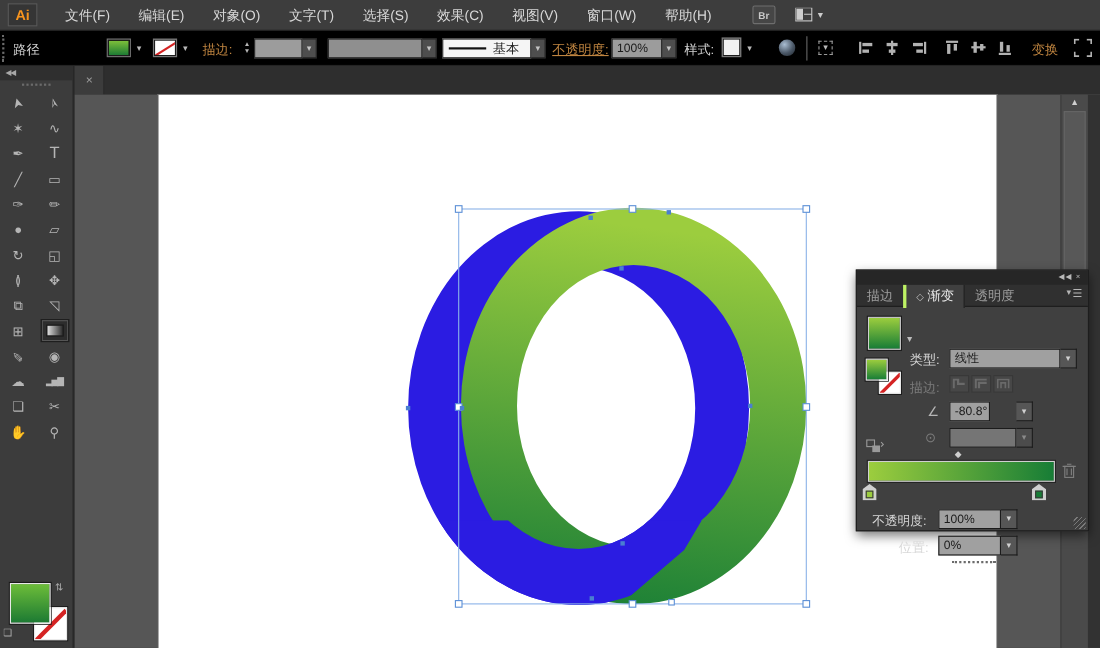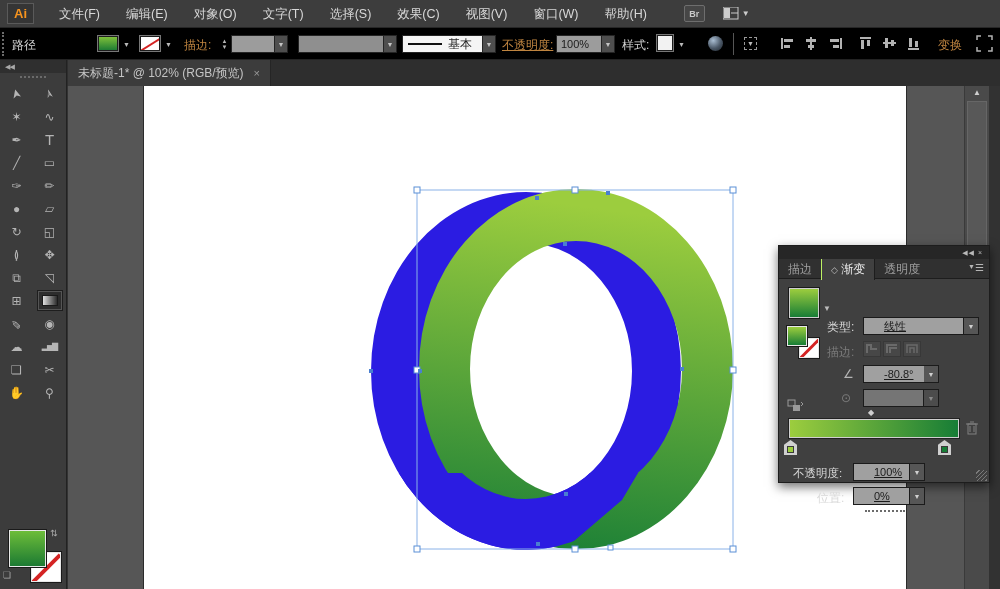--- a/index.html
+++ b/index.html
@@ -103,40 +103,40 @@
   #win-edge { position:absolute; left:921px; top:0; width:11px; height:503px; background:#323232; }
 
   
   #panel { position:absolute; left:778px; top:245px; width:212px; height:238px; background:#404040;
     border:1px solid #1d1d1d; box-shadow:0 4px 10px rgba(0,0,0,.55); z-index:10; }
   #p-head { height:13px; background:#262626; color:#b9b9b9; font-size:7px; line-height:13px;
     text-align:right; padding-right:6px; letter-spacing:1px; }
   #p-tabs { height:20px; background:#303030; display:flex; align-items:center;
     border-bottom:1px solid #1d1d1d; font-size:12px; position:relative; }
   .p-tab { padding:0 9px; line-height:20px; color:#9e9e9e; }
-  .p-tab.active { background:#404040; color:#ececec; border-left:1px solid #bef264;
+  .p-tab.active { background:#404040; color:#ececec; border-left:3px solid #bef264;
     border-right:1px solid #1d1d1d; margin-bottom:-1px; }
   .p-tab.active .dia { font-size:9px; color:#bbb; }
   #p-menu { position:absolute; right:5px; top:3px; color:#b5b5b5; font-size:10px; }
   #p-menu .c { font-size:7px; vertical-align:2px; }
   #p-body { position:relative; height:204px; font-size:12px; color:#d8d8d8; }
   #g-swatch { left:10px; top:9px; width:30px; height:30px;
     background:linear-gradient(180deg,#9ccd3e,#177d36);
     border:1px solid #cfcfcf; box-shadow:0 0 0 1px #1a1a1a; }
   #g-swatch-arrow { left:44px; top:25px; color:#bbb; font-size:8px; }
   #p-fill-proxy { left:8px; top:47px; width:20px; height:20px;
     background:linear-gradient(180deg,#9ccd3e,#177d36);
     border:1px solid #e8e8e8; box-shadow:0 0 0 1px #1a1a1a; z-index:2; }
   #p-stroke-proxy { left:20px; top:59px; width:20px; height:20px; background:#fff;
     border:1px solid #e8e8e8; box-shadow:0 0 0 1px #1a1a1a; overflow:hidden; }
   #p-stroke-proxy::after { content:""; position:absolute; left:-5px; right:-5px; top:50%;
     height:3px; background:#d42323; transform:rotate(-45deg); }
   .p-label { position:absolute; }
   .p-box { position:absolute; height:18px; background:#a0a0a0; border:1px solid #1b1b1b;
-    color:#1b1b1b; font-size:11px; line-height:16px; padding-left:20px;text-decoration:underline; }
+    color:#1b1b1b; font-size:11px; line-height:16px; padding-left:4px; }
   .p-dd { position:absolute; width:15px; height:18px; background:#565656; border:1px solid #1b1b1b;
     border-left:none; color:#d0d0d0; font-size:7px; text-align:center; line-height:17px; }
   .disabled-box { background:#757575 !important; }
   .disabled-dd { background:#4c4c4c !important; color:#8a8a8a !important; }
   .dim { color:#7b7b7b !important; }
   .gs-btn { position:absolute; top:62px; width:18px; height:16px; background:#474747;
     border:1px solid #383838; display:flex; align-items:center; justify-content:center; }
   #g-bar { left:10px; top:140px; width:170px; height:19px;
     background:linear-gradient(90deg,#9ccd3e,#177d36);
     border:1px solid #d0d0d0; box-shadow:0 0 0 1px #222; }
@@ -248,21 +248,20 @@
     </svg>
 
   <div id="transform-label" class="abs cb-label orange">变换</div>
   <svg class="abs cropmark" style="left:976px" width="17" height="17">
     <path d="M1,5 V1 H5 M12,1 H16 V5 M16,12 V16 H12 M5,16 H1 V12" fill="none" stroke="#b2b2b2" stroke-width="1.5"></path>
     </svg>
 </div>
 
 <div id="tabbar">
   <div id="doc-tab">
-    <span class="t">未标题-1* @ 102% (RGB/预览)</span>
     <span class="x">×</span>
   </div>
 </div>
 
 <div id="toolbar">
   <div id="tb-collapse">◀◀</div>
   <div id="tb-grip"></div>
   <div id="tools">
     <div class="tool">
         <span class="r100">➤</span>
@@ -448,21 +447,21 @@
           <path d="M1,9 V1 H11 M4,9 V4 H11" fill="none" stroke="#6a6a6a" stroke-width="2"></path>
         </svg>
       </div>
     <div class="gs-btn" style="left:124px">
       <svg width="12" height="10">
           <path d="M1,9 V1 H11 V9 M4,9 V4 H8 V9" fill="none" stroke="#6a6a6a" stroke-width="1.5"></path>
         </svg>
       </div>
 
     <div class="p-label" style="left:64px; top:88px; color:#b5b5b5">∠</div>
-    <div class="p-box" style="left:84px; top:86px; width:74px">-80.8°</div>
+    <div class="p-box" style="left:84px; top:86px; width:37px">-80.8°</div>
     <div class="p-dd" style="left:145px; top:86px">▼</div>
 
     <div class="p-label dim" style="left:62px; top:112px">⊙</div>
     <div class="p-box disabled-box" style="left:84px; top:110px; width:61px"></div>
     <div class="p-dd disabled-dd" style="left:145px; top:110px">▼</div>
 
     <div id="g-mid" class="abs">◆</div>
     <div id="g-bar" class="abs"></div>
     <svg id="g-trash" class="abs" width="14" height="15">
       <rect x="3" y="4" width="8" height="10" fill="none" stroke="#808080"></rect>

